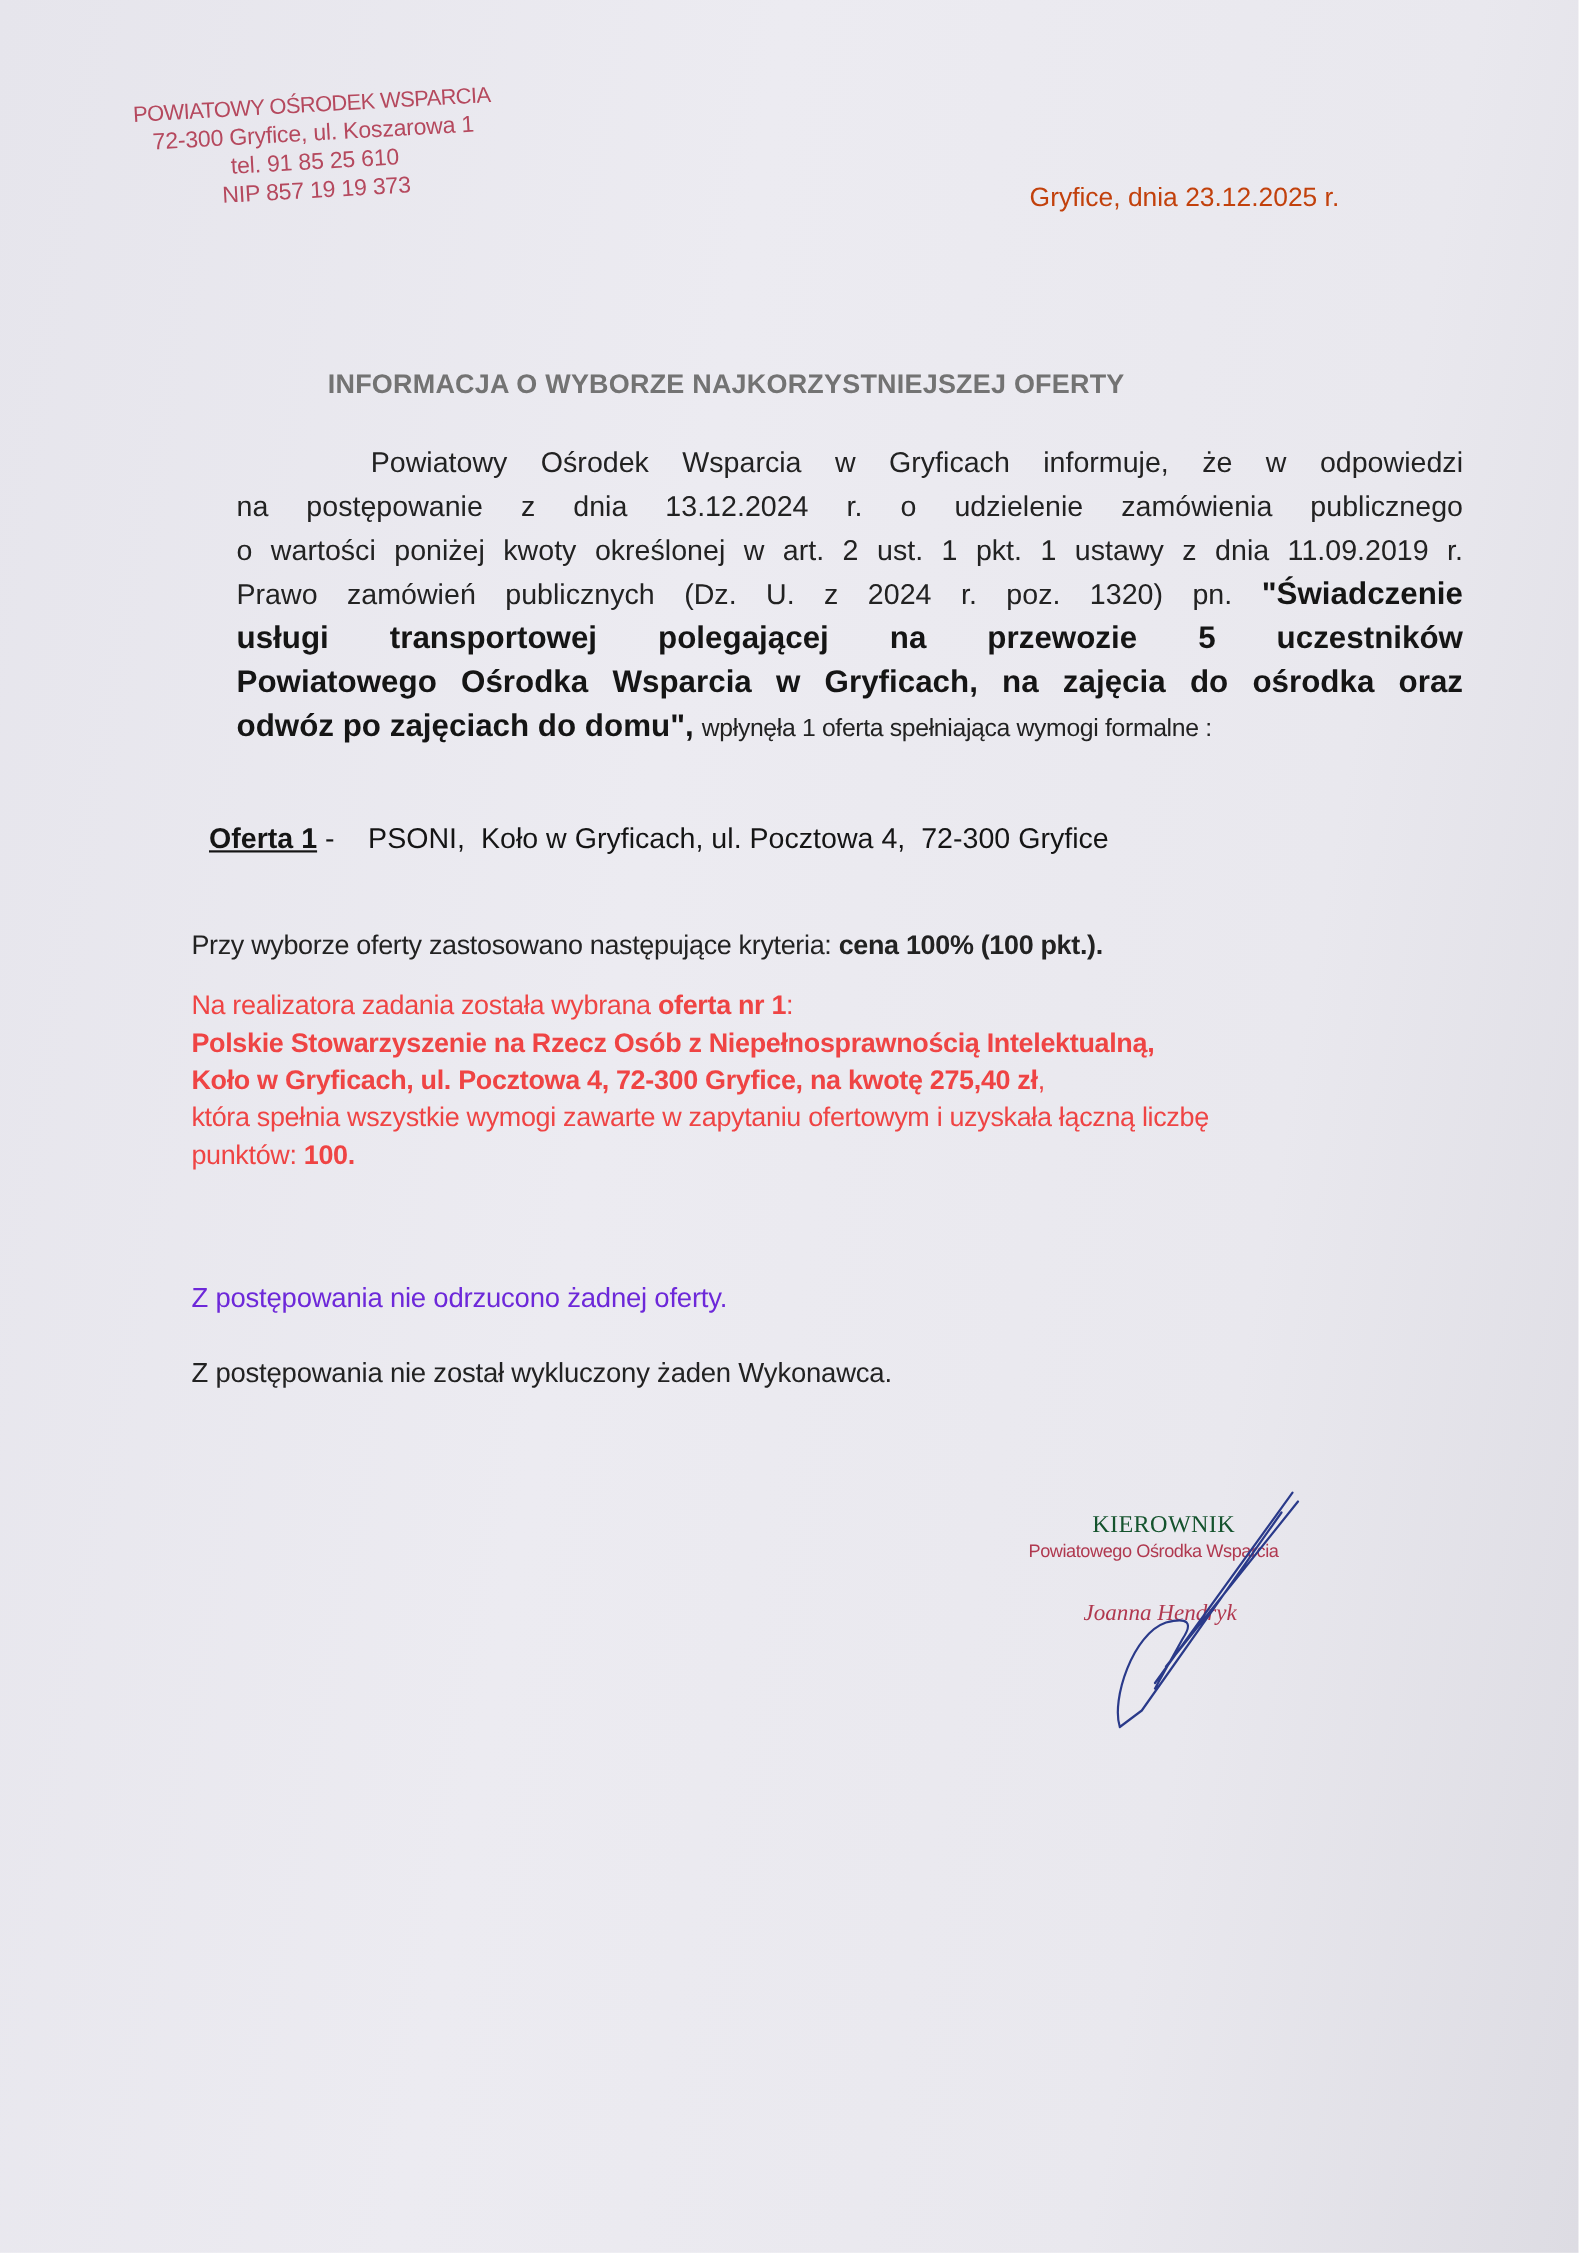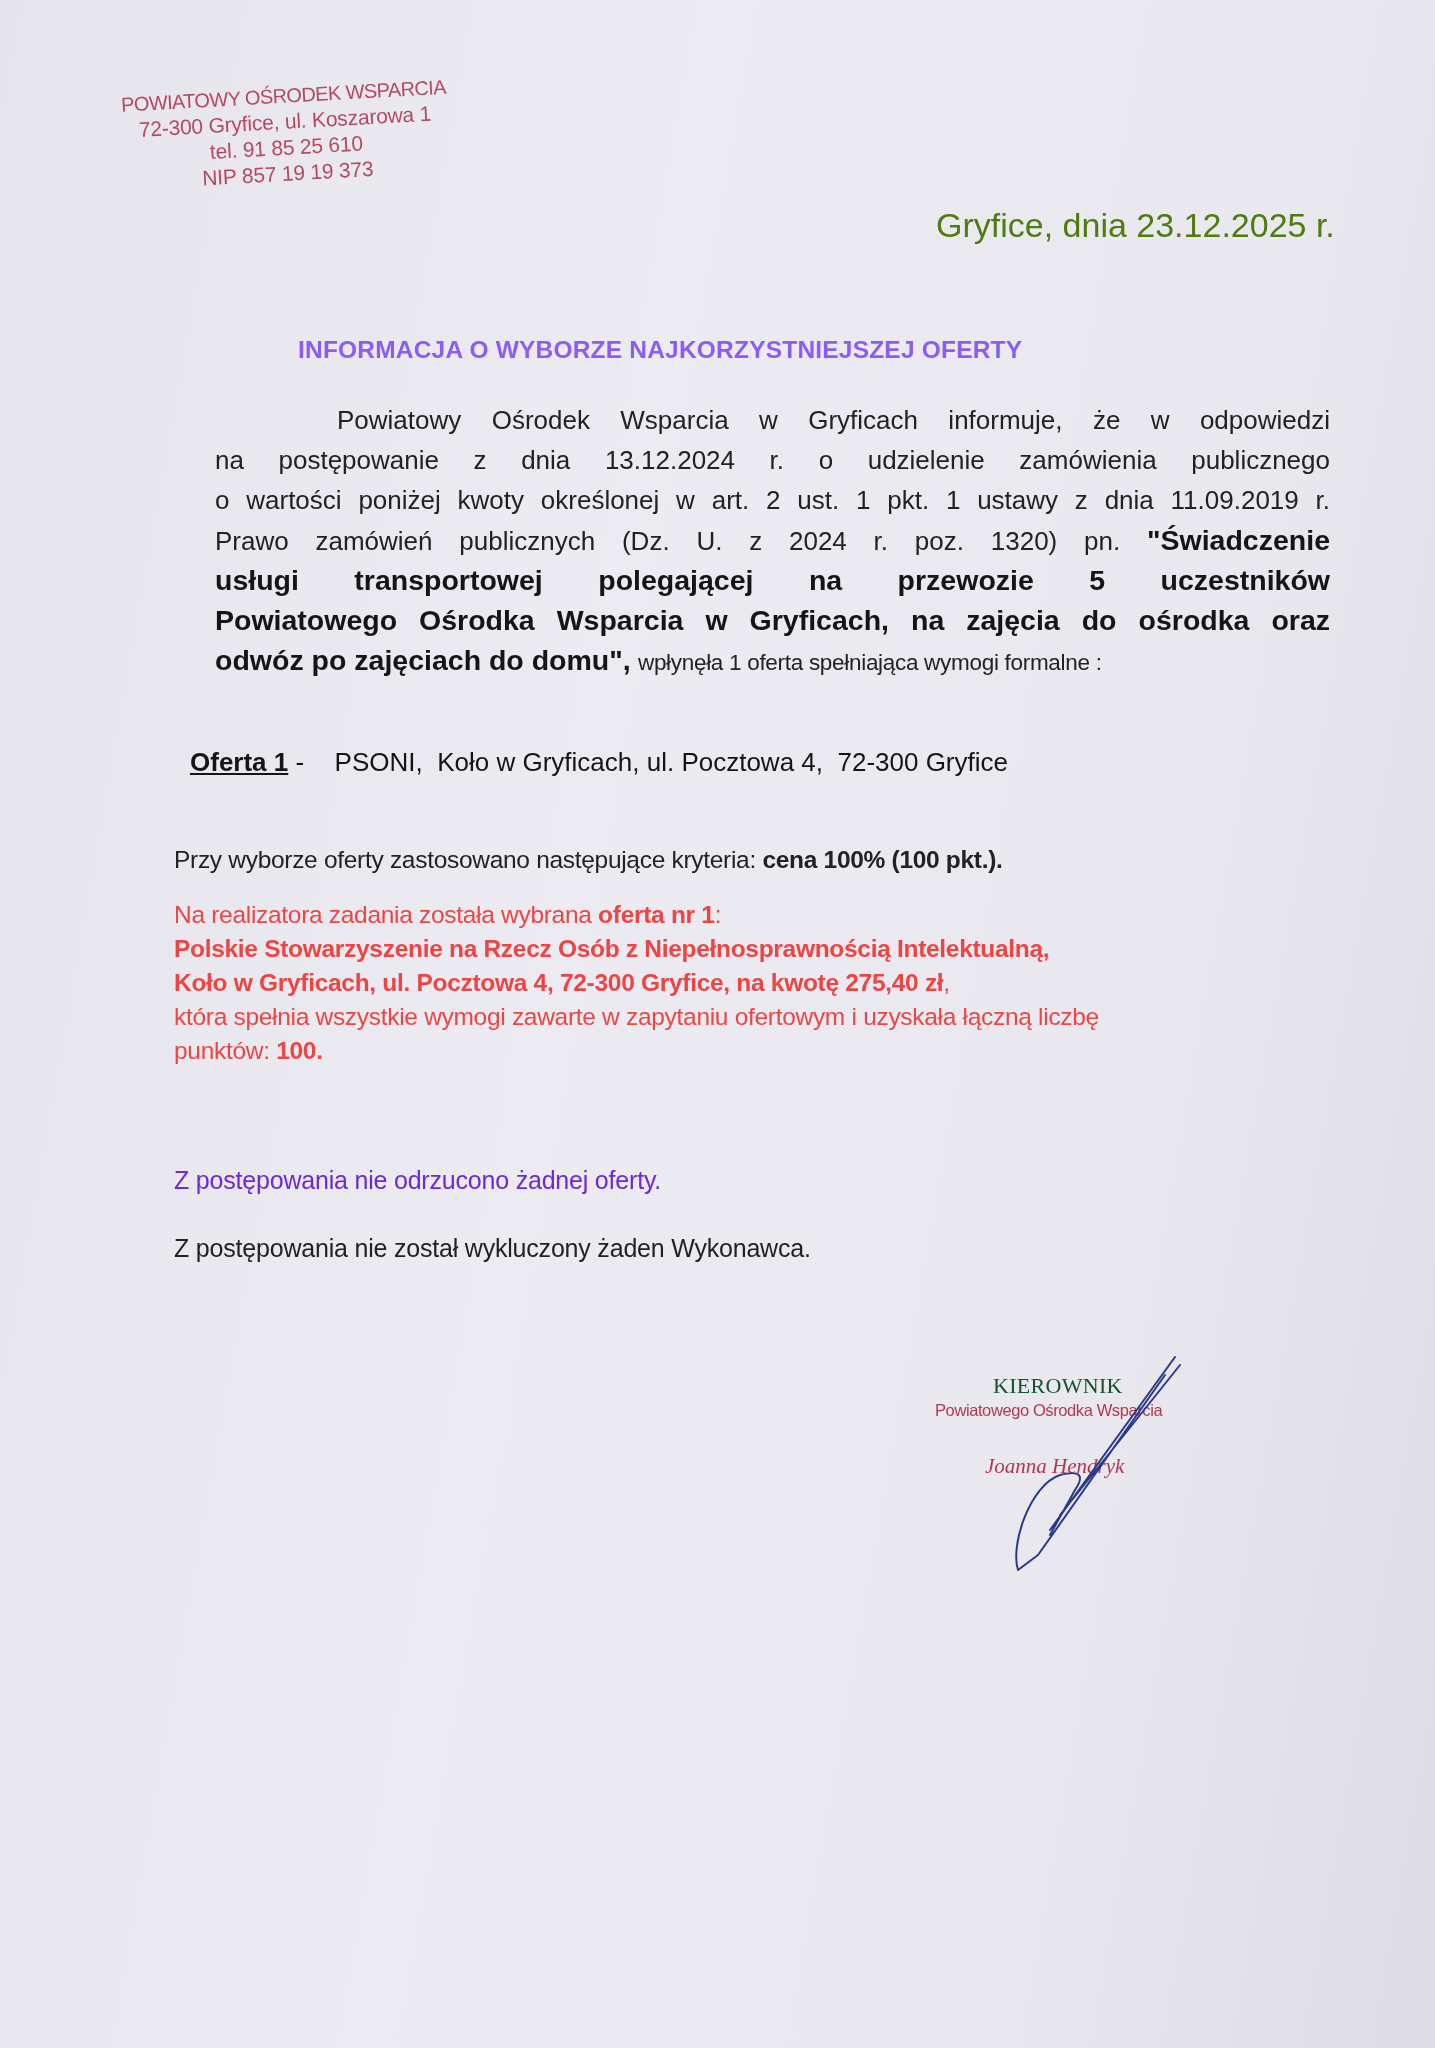--- a/index.html
+++ b/index.html
@@ -18,26 +18,26 @@
     color:#b0384f; font-family:"Liberation Sans", sans-serif;
     font-size:21px; line-height:26px; text-align:center;
     transform: rotate(-3.2deg); transform-origin:left top;
     opacity:0.9; letter-spacing:-0.2px;
   }
   .stamp div { white-space:nowrap; }
   .stamp .l1 { font-size:20px; letter-spacing:-0.6px; }
 
   .date {
     position:absolute; left:936px; top:166px;
-    font-size:34px; color:#4d7c0f;margin-top:40px;
+    font-size:24px; color:#c2410c;
   }
 
   .title {
     position:absolute; left:298px; top:336px;
-    font-size:24.5px; font-weight:bold; letter-spacing:0.2px; color:#8b5cf6;
+    font-size:24.5px; font-weight:bold; letter-spacing:0.2px; color:#737373;
   }
 
   .para {
     position:absolute; left:174px; top:400px; width:1115px;
     font-size:26px; line-height:40px; text-align:justify; color:#222;margin-left:41px;
   }
   .para .line { display:block; text-align:justify; text-align-last:justify; white-space:nowrap; height:40px; }
   .para .line.last { text-align-last:left; }
   .para b { font-weight:bold; font-size:28.5px; color:#151515; }
   .para .small { font-size:22.5px; letter-spacing:-0.3px; }

